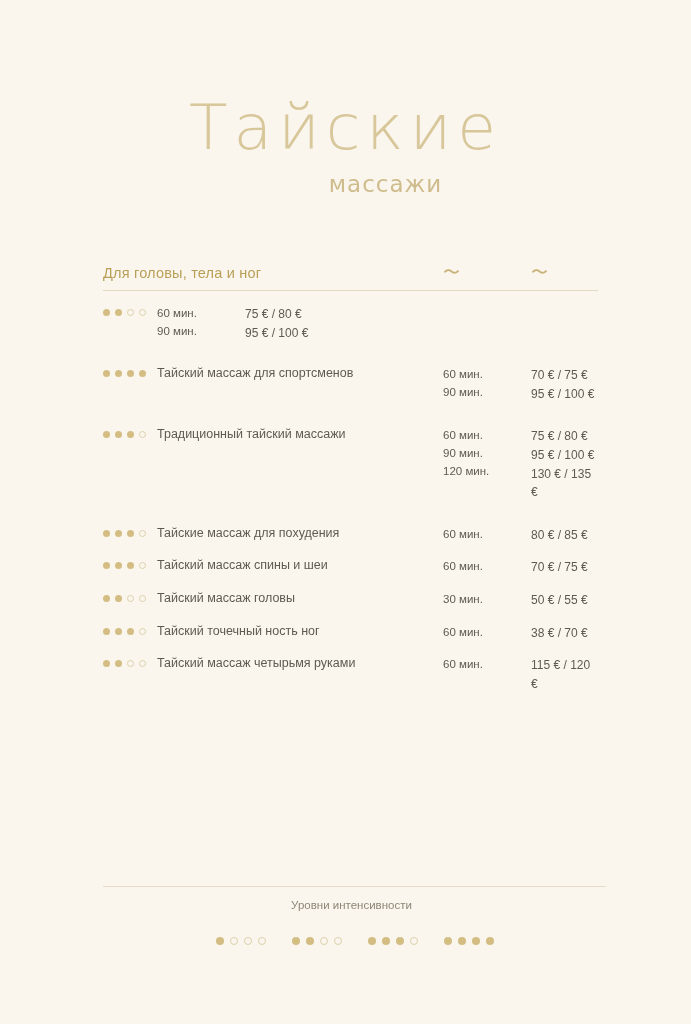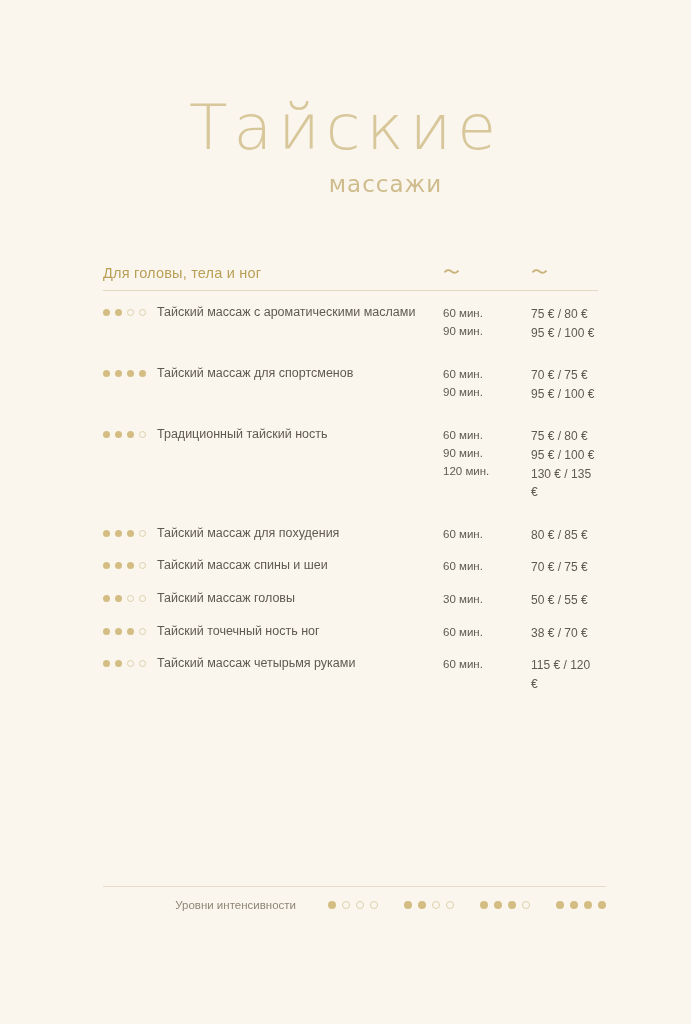--- a/index.html
+++ b/index.html
@@ -143,20 +143,21 @@
     position: absolute;
     left: 103px;
     right: 85px;
     top: 886px;
     border-top: 1px solid #e6ddc9;
     padding-top: 12px;
     display: flex;
     align-items: center;
     justify-content: flex-end;
     gap: 26px;
+    flex-direction: column;
   }
   .footer-label {
     font-size: 11.5px;
     color: #8e8676;
     margin-right: 6px;
   }
   .legend-group {
     display: flex;
     gap: 6px;
     align-items: center;
@@ -183,21 +184,20 @@
 
 
     <div class="rows" id="rows">
         <div class="row gap-after">
           <div class="dots">
             <span class="dot on"></span>
             <span class="dot on"></span>
             <span class="dot off"></span>
             <span class="dot off"></span>
           </div>
-          <div class="name">Тайский массаж с ароматическими маслами</div>
           <div class="dur">
             <div>60 мин.</div>
             <div>90 мин.</div>
           </div>
           <div class="price">
             <div>75 € / 80 €</div>
             <div>95 € / 100 €</div>
           </div>
         </div>
         <div class="row gap-after">
@@ -217,40 +217,40 @@
             <div>95 € / 100 €</div>
           </div>
         </div>
         <div class="row gap-after">
           <div class="dots">
             <span class="dot on"></span>
             <span class="dot on"></span>
             <span class="dot on"></span>
             <span class="dot off"></span>
           </div>
-          <div class="name">Традиционный тайский ность</div>
+          <div class="name">Традиционный тайский массажи</div>
           <div class="dur">
             <div>60 мин.</div>
             <div>90 мин.</div>
             <div>120 мин.</div>
           </div>
           <div class="price">
             <div>75 € / 80 €</div>
             <div>95 € / 100 €</div>
             <div>130 € / 135 €</div>
           </div>
         </div>
         <div class="row">
           <div class="dots">
             <span class="dot on"></span>
             <span class="dot on"></span>
             <span class="dot on"></span>
             <span class="dot off"></span>
           </div>
-          <div class="name">Тайский массаж для похудения</div>
+          <div class="name">Тайские массаж для похудения</div>
           <div class="dur">
             <div>60 мин.</div>
           </div>
           <div class="price">
             <div>80 € / 85 €</div>
           </div>
         </div>
         <div class="row">
           <div class="dots">
             <span class="dot on"></span>

